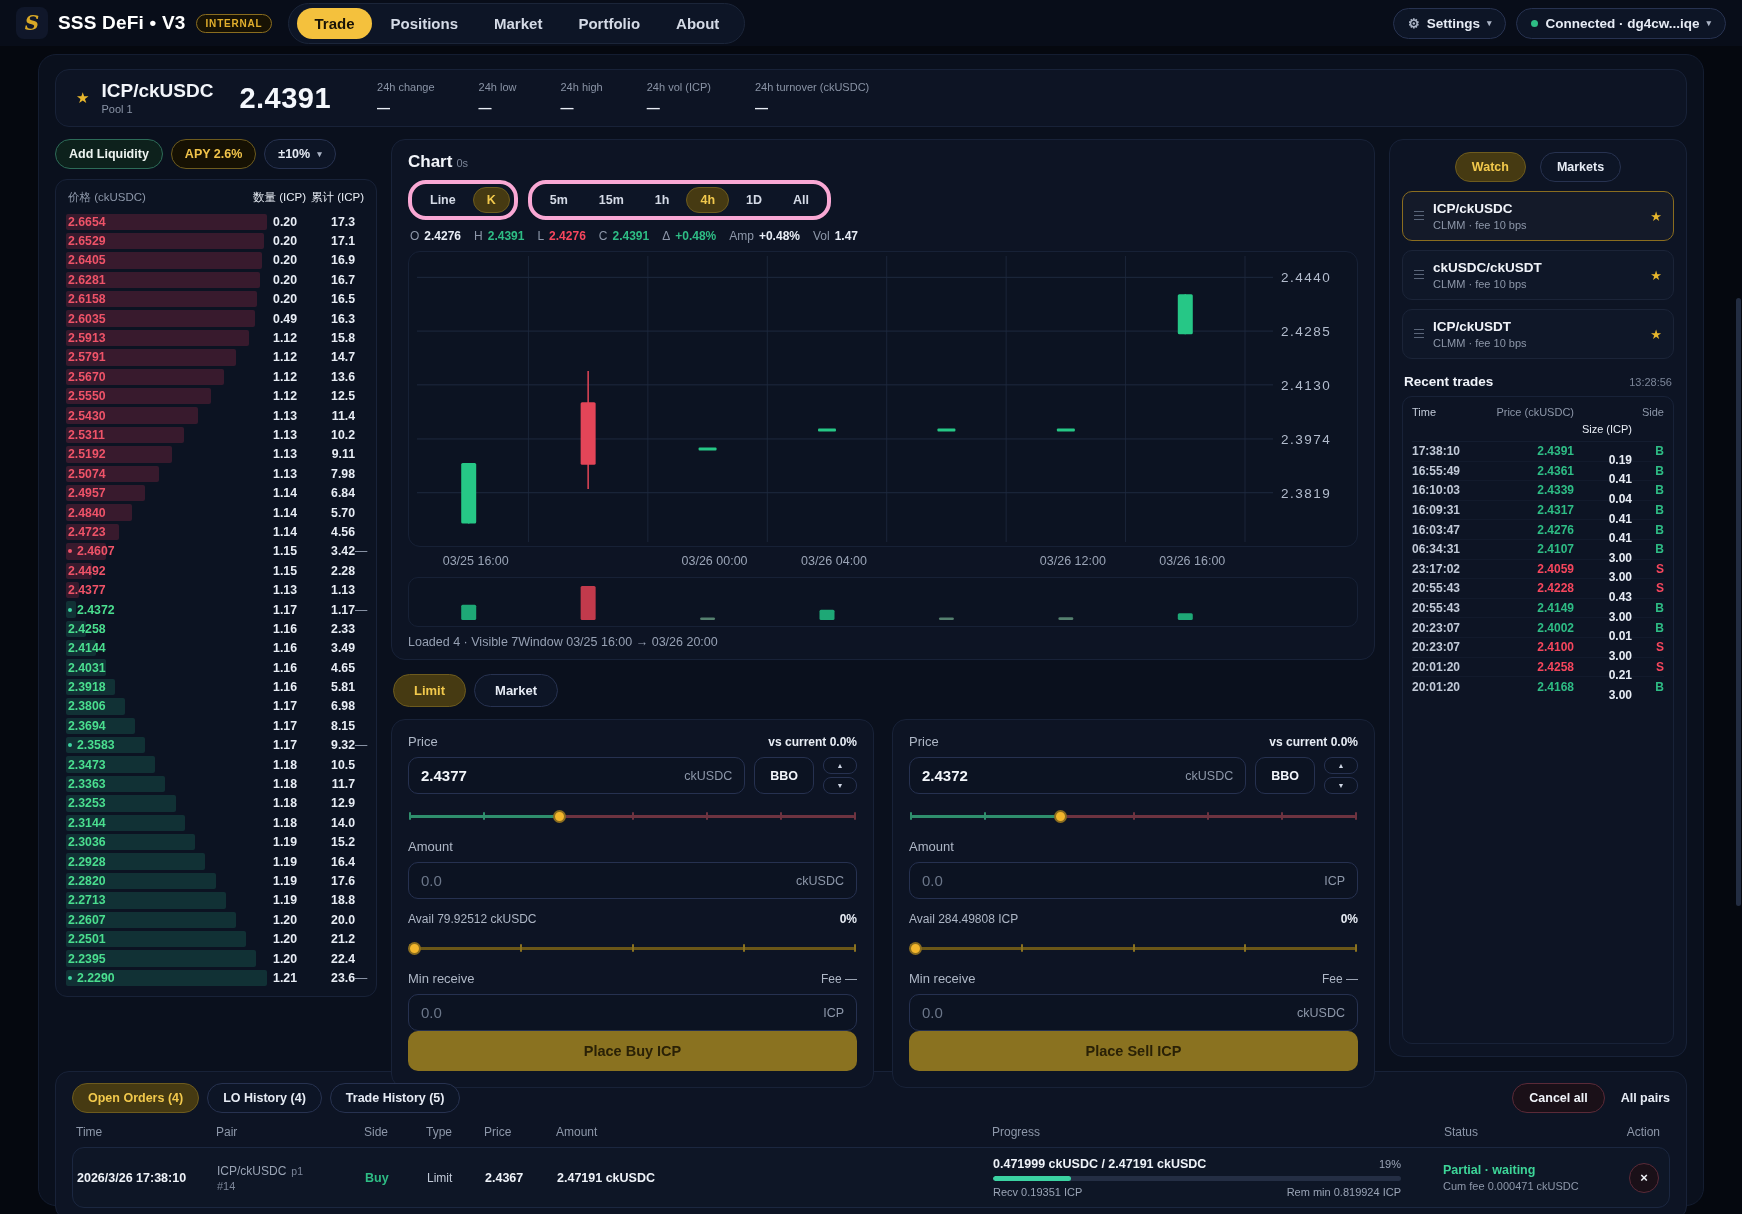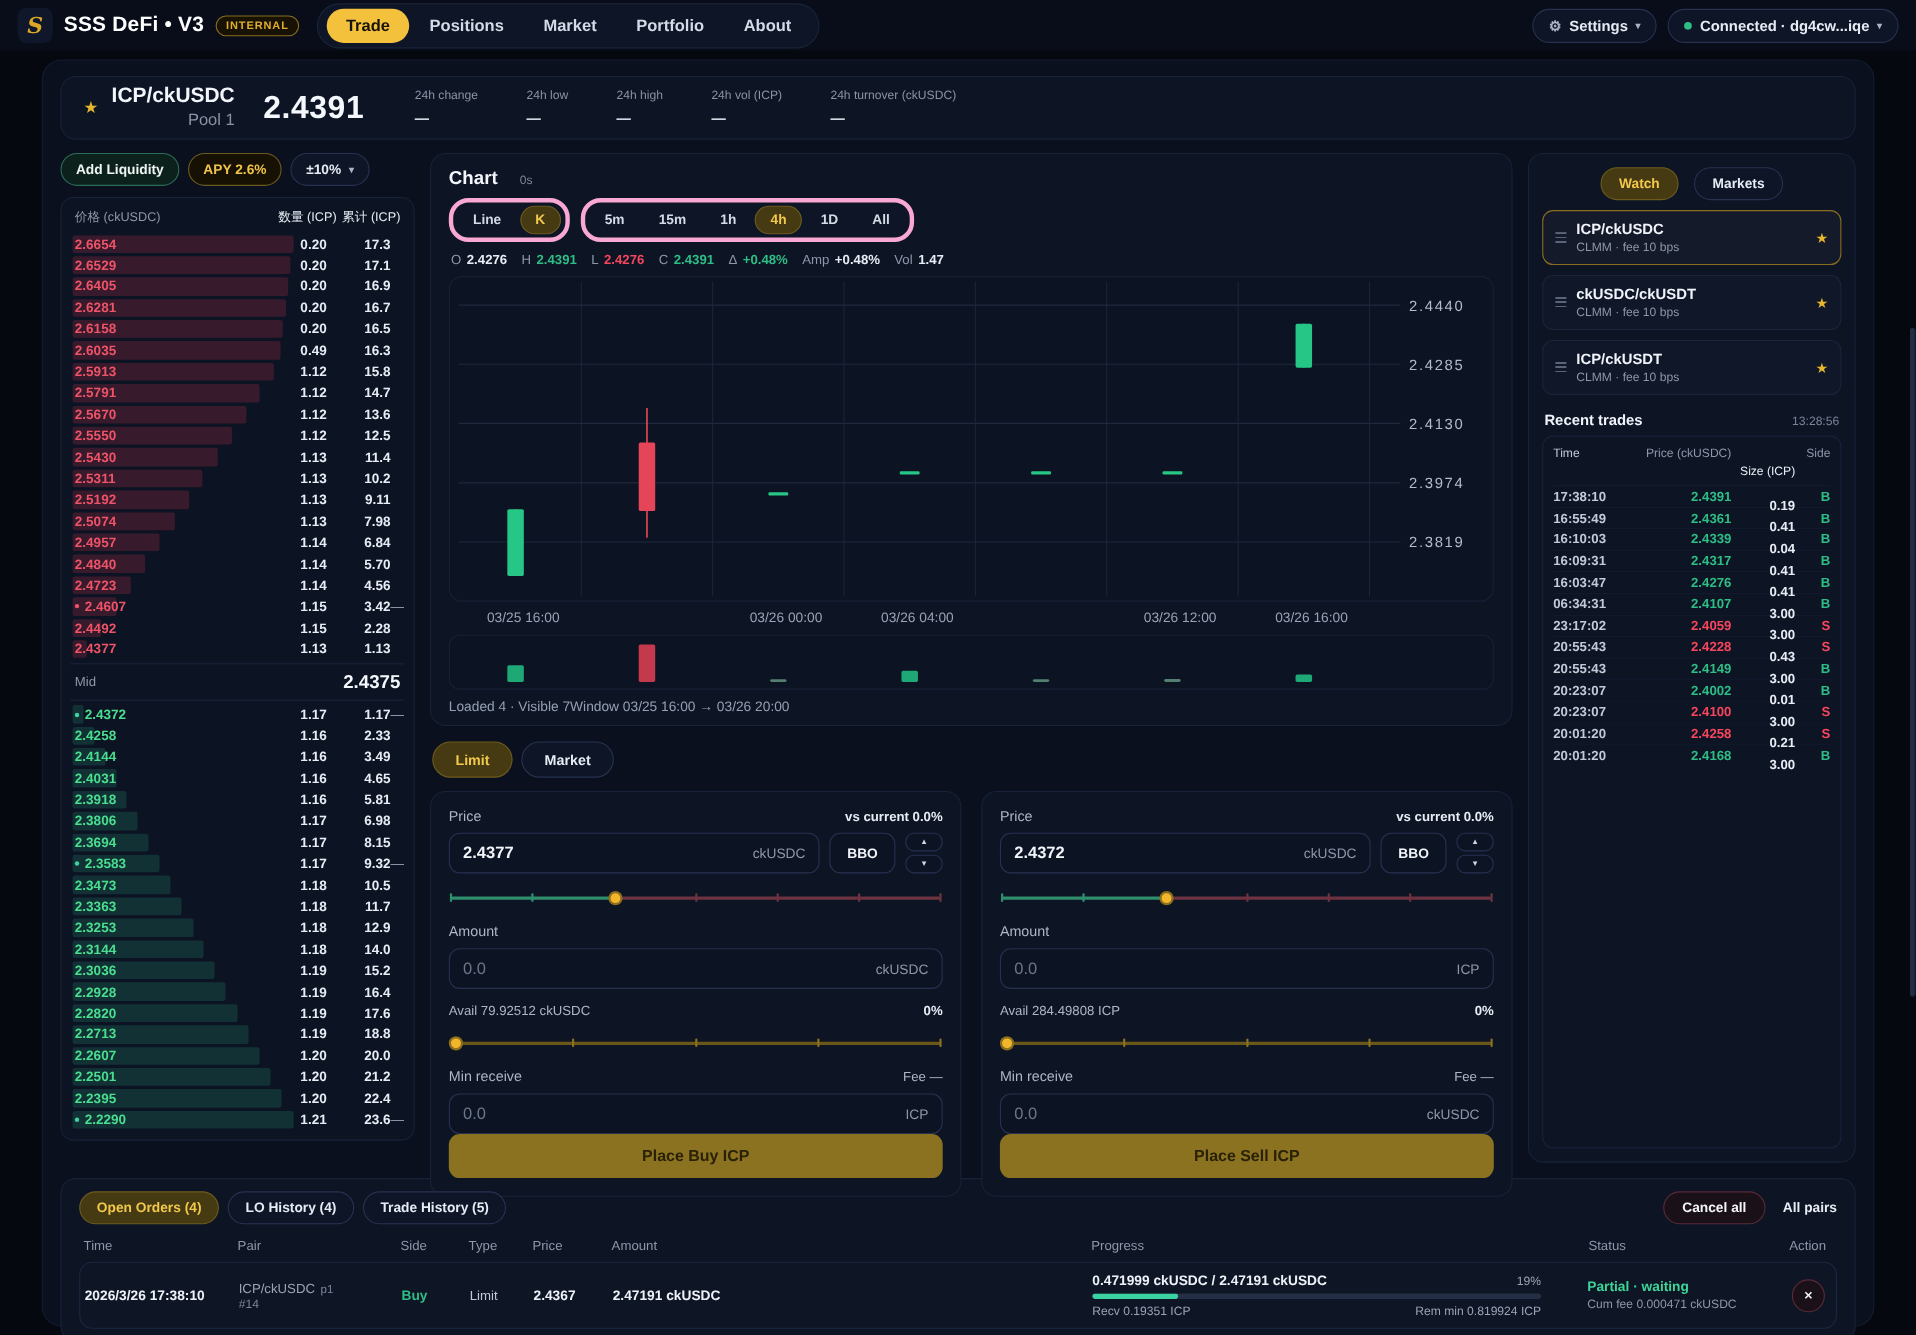--- a/index.html
+++ b/index.html
@@ -28,21 +28,21 @@
   .conn-dot { width:7px; height:7px; border-radius:50%; background:#2ebd85; }
 
   
   .shell { margin:8px 38px 0; background:#0a101d; border:1px solid #141d31; border-radius:18px;
     padding:14px 16px; height:1152px; }
 
   .pair-card { display:flex; align-items:center; background:#0d1424; border:1px solid #182238;
     border-radius:14px; padding:8px 20px; height:58px; }
   .star { color:#e7b62c; font-size:15px; margin-right:12px; }
   .pair-name { font-size:19px; font-weight:bold; color:#f2f5fa; line-height:1.1; }
-  .pair-pool { font-size:15px; color:#8a94a6; margin-top:2px;text-align:right; }
+  .pair-pool { font-size:11px; color:#8a94a6; margin-top:2px; }
   .pair-price { font-size:29px; font-weight:bold; color:#f4f7fc; margin-left:26px; letter-spacing:.5px; }
   .pair-stats { display:flex; gap:44px; margin-left:46px; }
   .stat-label { font-size:11px; color:#8a94a6; }
   .stat-value { font-size:13px; font-weight:bold; color:#e8edf5; margin-top:7px; }
 
   .main-row { display:flex; gap:14px; margin-top:12px; height:918px; }
 
   
   .ob-col { width:322px; flex:none; }
   .ob-actions { display:flex; gap:8px; }
@@ -71,21 +71,21 @@
   .ob-row.bid .ob-dot { background:#3dd2a0; }
   .ob-mark { width:9px; text-align:right; color:#9aa4b6; z-index:1; font-weight:normal; }
   .ob-mid { display:flex; justify-content:space-between; align-items:center; padding:6px 4px;
     margin:3px 0; border-top:1px solid #1b2439; border-bottom:1px solid #1b2439; }
   .ob-mid-label { font-size:12px; color:#8d97a9; }
   .ob-mid-value { font-size:17px; font-weight:bold; color:#f4f7fc; }
 
   
   .center-col { flex:1; display:flex; flex-direction:column; min-width:0; }
   .chart-card { background:#0d1424; border:1px solid #182238; border-radius:14px; padding:12px 16px 10px; }
-  .chart-title-row { display:flex; align-items:baseline; gap:20px; }
+  .chart-title-row { display:flex; align-items:baseline; gap:4px; }
   .chart-title { font-size:17px; font-weight:bold; color:#f2f5fa; }
   .chart-stale { font-size:11px; color:#7b8598; }
   .chart-toolbar { display:flex; gap:10px; margin-top:8px; }
   .tool-group { display:flex; gap:3px; background:#0d1526; border:4px solid #f9a8d4;
     border-radius:18px; padding:3px 4px; }
   .tool-btn { border:1px solid transparent; background:transparent; color:#d4dae6; font-weight:bold;
     font-size:12.5px; padding:5px 13px; border-radius:14px; cursor:pointer; font-family:inherit; }
   .tool-btn.active { background:#463a12; border-color:#6d5b1e; color:#f2c94c; }
   .ohlc-row { display:flex; gap:13px; margin-top:9px; font-size:12px; padding-left:2px; }
   .ohlc-item { display:flex; gap:5px; }
@@ -465,24 +465,20 @@
               <div class="ob-row ask">
                 <span class="ob-depth" style="width: 4.31098%;"></span>
                 <span class="ob-c0">
                   <span>2.4377</span>
                 </span>
                 <span class="ob-c1">1.13</span>
                 <span class="ob-c2">1.13</span>
                 <span class="ob-mark"></span>
               </div>
             </div>
-          <div class="ob-mid">
-            <span class="ob-mid-label">Mid</span>
-            <span class="ob-mid-value">2.4375</span>
-          </div>
           <div id="ob-bids">
               <div class="ob-row bid">
                 <span class="ob-depth" style="width: 3.27203%;"></span>
                 <span class="ob-c0">
                   <span class="ob-dot"></span>
                   <span>2.4372</span>
                 </span>
                 <span class="ob-c1">1.17</span>
                 <span class="ob-c2">1.17</span>
                 <span class="ob-mark">—</span>

